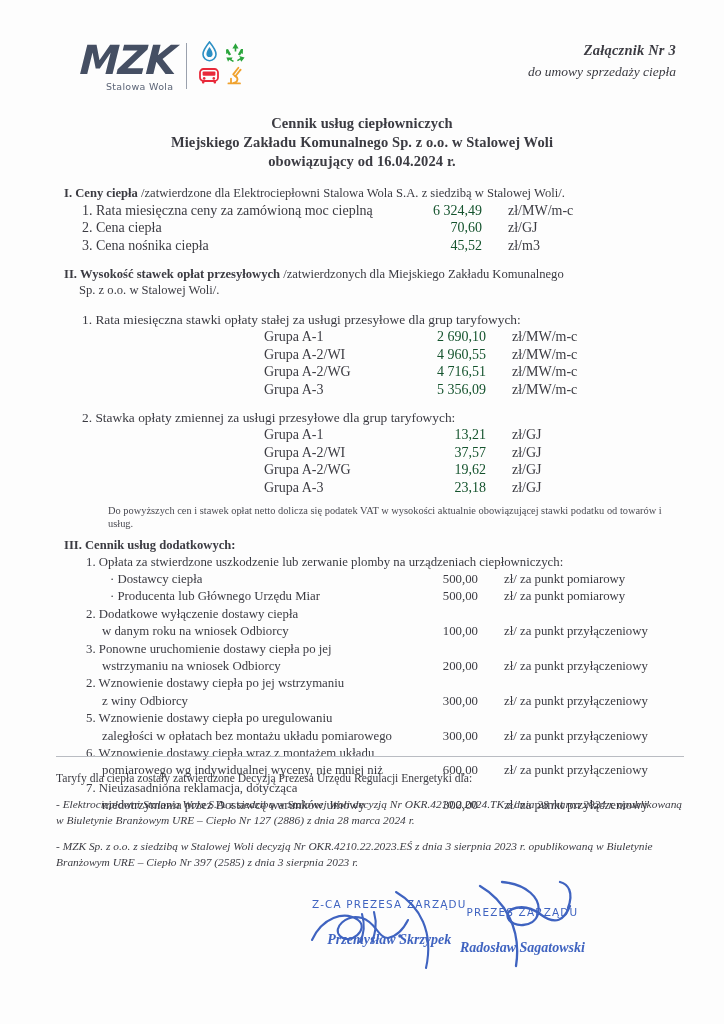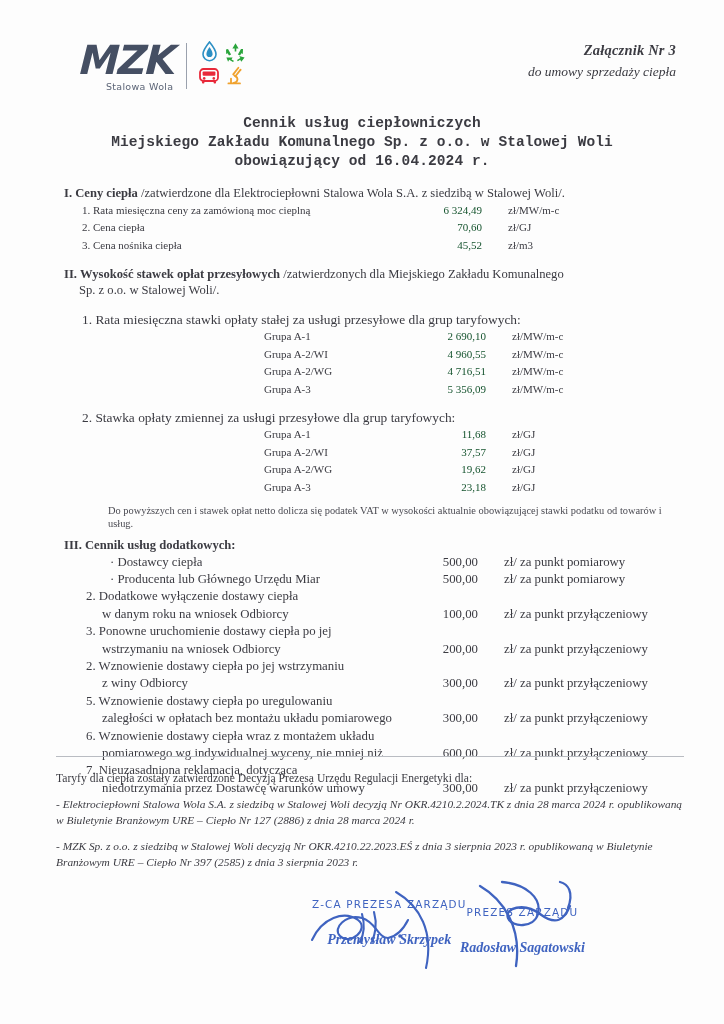--- a/index.html
+++ b/index.html
@@ -99,21 +99,20 @@
     position: absolute;
     top: 114px;
     left: 0;
     right: 0;
     text-align: center;
     font-weight: bold;
     font-size: 14.5px;
     line-height: 19px;
     color: #3b3b42;
     letter-spacing: 0.1px;
-    font-family: Liberation Mono, monospace;
   }
 
   
   .body {
     position: absolute;
     top: 186px;
     left: 64px;
     right: 40px;
   }
 
@@ -127,21 +126,21 @@
 
   .sec-head-lg {
     font-size: 13.4px;
     line-height: 16px;
   }
 
   
   .row {
     display: flex;
     align-items: baseline;
-    font-size: 11px;
+    font-size: 14px;
     line-height: 17.5px;
     color: #3b3b42;
   }
   .row .lbl { flex: 0 0 auto; white-space: nowrap; }
   .row .val {
     flex: 0 0 auto;
     text-align: right;
     font-weight: normal;
   }
   .row .unit {
@@ -382,21 +381,21 @@
             <span class="lbl">Grupa A-3</span>
             <span class="val blue">5 356,09</span>
             <span class="unit">zł/MW/m-c</span>
           </div>
         </div>
 
       <div style="margin-top:12px; padding-left:18px;" class="sec-head-lg">2. Stawka opłaty zmiennej za usługi przesyłowe dla grup taryfowych:</div>
       <div id="sec2-sub2-rows" class="grp-list">
           <div class="row grp-row">
             <span class="lbl">Grupa A-1</span>
-            <span class="val blue">11,68</span>
+            <span class="val blue">13,21</span>
             <span class="unit">zł/GJ</span>
           </div>
           <div class="row grp-row">
             <span class="lbl">Grupa A-2/WI</span>
             <span class="val blue">37,57</span>
             <span class="unit">zł/GJ</span>
           </div>
           <div class="row grp-row">
             <span class="lbl">Grupa A-2/WG</span>
             <span class="val blue">19,62</span>
@@ -411,20 +410,23 @@
 
       <div class="note">Do powyższych cen i stawek opłat netto dolicza się podatek VAT w wysokości aktualnie obowiązującej stawki podatku od towarów i usług.</div>
     </div>
 
     <div style="margin-top:8px;">
       <div class="sec-head">
         <b>III.</b>
         <b>Cennik usług dodatkowych:</b>
       </div>
       <div id="sec3-rows">
+          <div class="s3-line s3-indent1">
+            <span class="lbl">1. Opłata za stwierdzone uszkodzenie lub zerwanie plomby na urządzeniach ciepłowniczych:</span>
+          </div>
           <div class="s3-line s3-indent3">
             <span class="lbl">· Dostawcy ciepła</span>
             <span class="val">500,00</span>
             <span class="unit">zł/ za punkt pomiarowy</span>
           </div>
           <div class="s3-line s3-indent3">
             <span class="lbl">· Producenta lub Głównego Urzędu Miar</span>
             <span class="val">500,00</span>
             <span class="unit">zł/ za punkt pomiarowy</span>
           </div>

